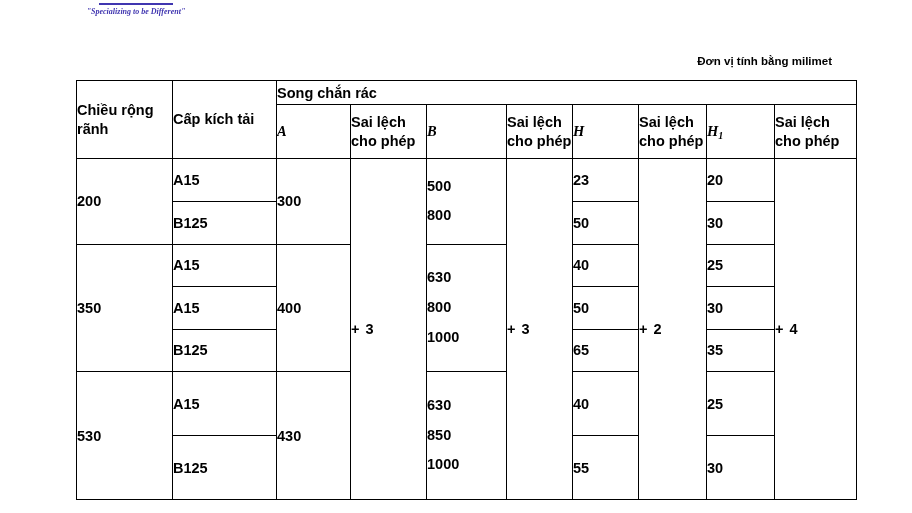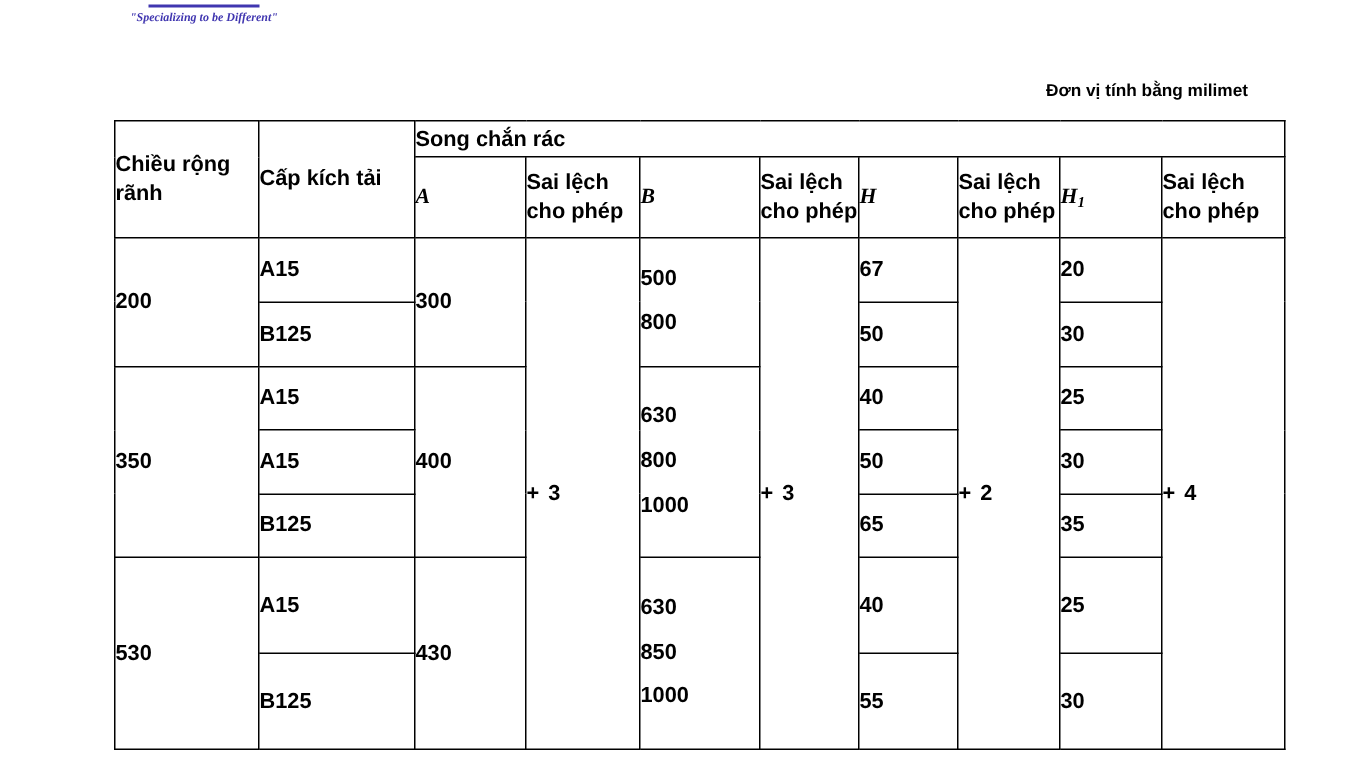--- a/index.html
+++ b/index.html
@@ -182,21 +182,21 @@
     <tr>
       <td class="val" rowspan="2">200</td>
       <td class="val">A15</td>
       <td class="val" rowspan="2">300</td>
       <td class="tol" rowspan="7">+ 3</td>
       <td class="stack" rowspan="2">
         <div>500</div>
         <div>800</div>
       </td>
       <td class="tol" rowspan="7">+ 3</td>
-      <td class="val">67</td>
+      <td class="val">23</td>
       <td class="tol" rowspan="7">+ 2</td>
       <td class="val">20</td>
       <td class="tol" rowspan="7">+ 4</td>
     </tr>
     <tr>
       <td class="val">B125</td>
       <td class="val">50</td>
       <td class="val">30</td>
     </tr>
 

